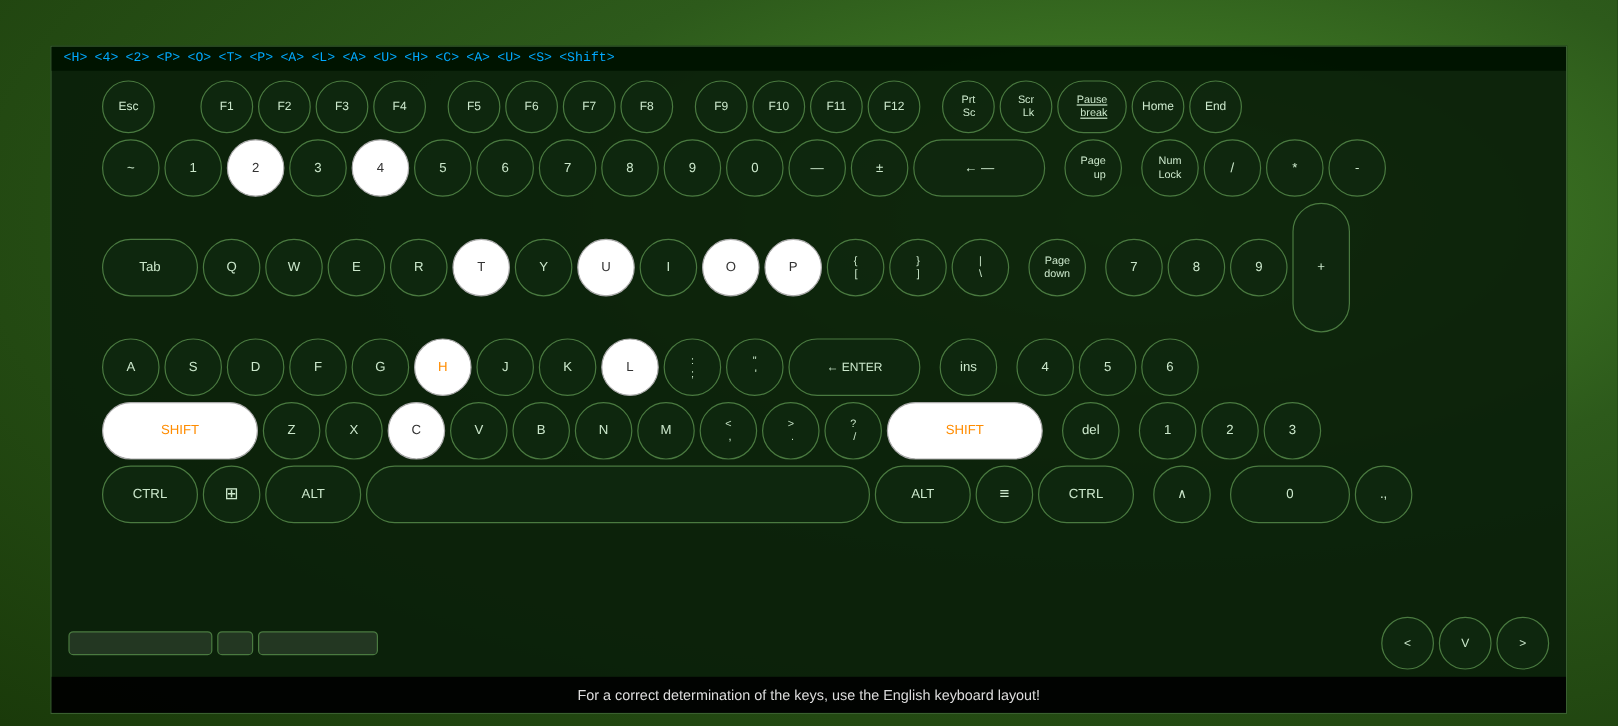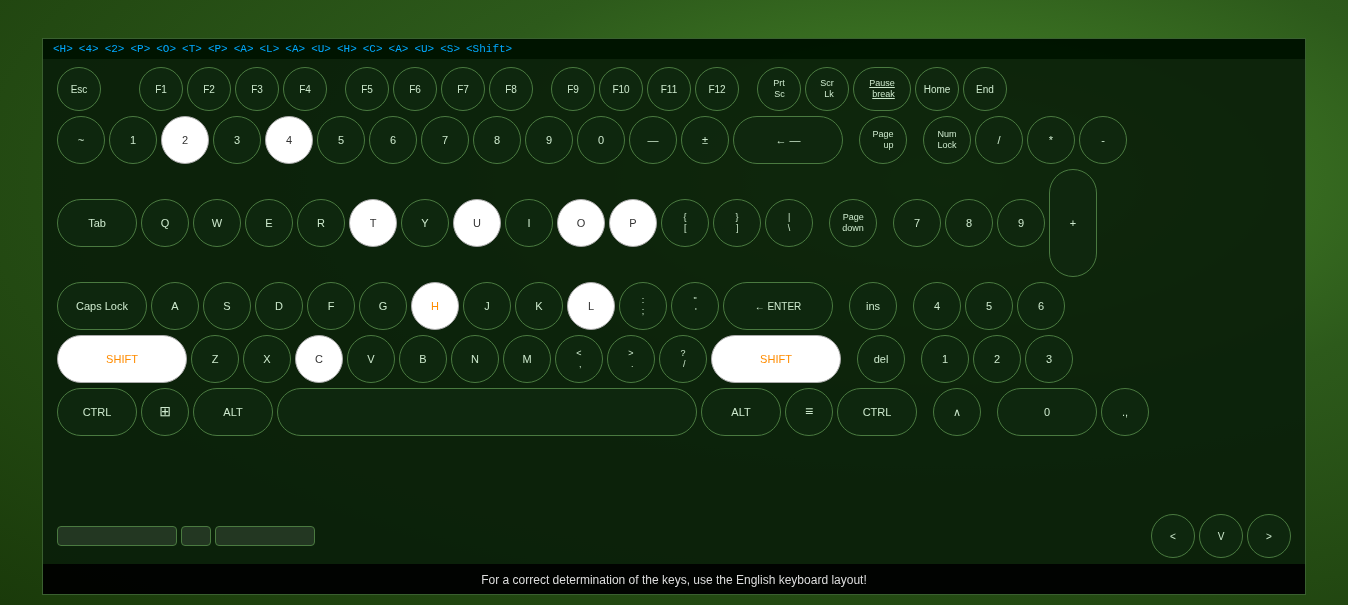--- a/index.html
+++ b/index.html
@@ -49,20 +49,21 @@
       font-family: 'Courier New', monospace;
     }
 
     
     .keyboard-area {
       flex: 1;
       padding: 8px 14px;
       display: flex;
       flex-direction: column;
       gap: 5px;
+      margin-left: 28px;
     }
 
     
     .key-row {
       display: flex;
       align-items: center;
       gap: 4px;
     }
 
     
@@ -313,21 +314,20 @@
       <div class="key key-2line">Page<br>down</div>
       <div style="width:8px"></div>
       <div class="key">7</div>
       <div class="key">8</div>
       <div class="key">9</div>
 
       <div class="key key-numpad-plus" style="height: 108px; align-self: flex-start; margin-top: 0;">+</div>
     </div>
 
     <div class="key-row">
-      <div class="key key-capslock">Caps Lock</div>
       <div class="key">A</div>
       <div class="key">S</div>
       <div class="key">D</div>
       <div class="key">F</div>
       <div class="key">G</div>
       <div class="key key-white key-orange" style="color:#ff8c00;">H</div>
       <div class="key">J</div>
       <div class="key">K</div>
       <div class="key key-white">L</div>
       <div class="key key-2line">:<br>;</div>

